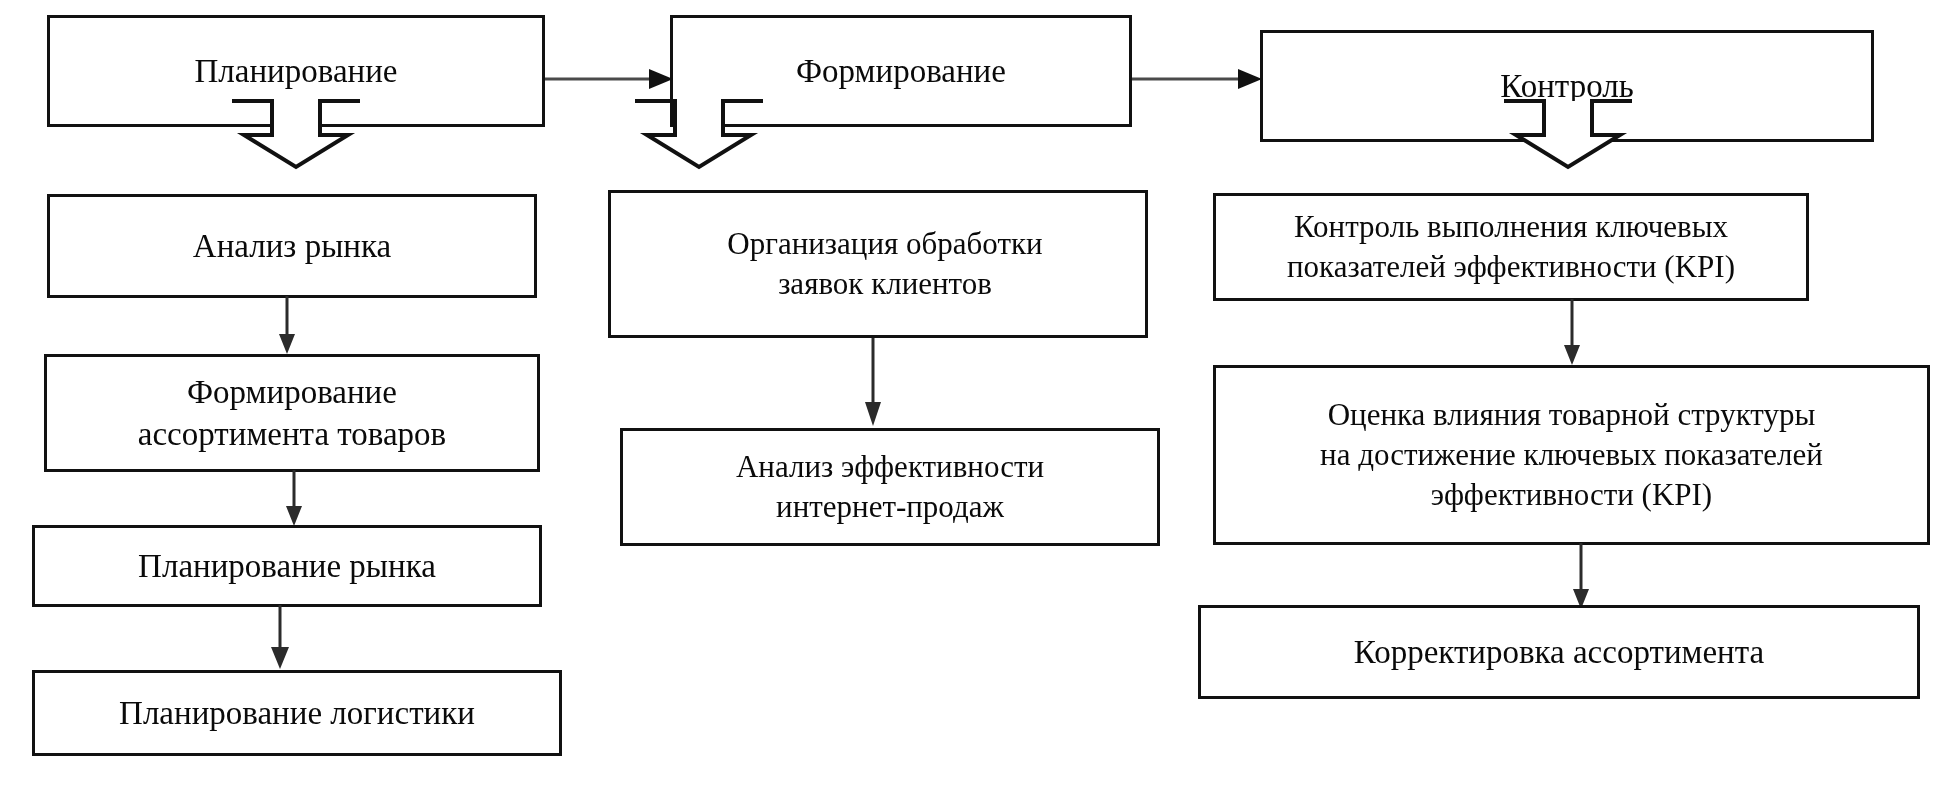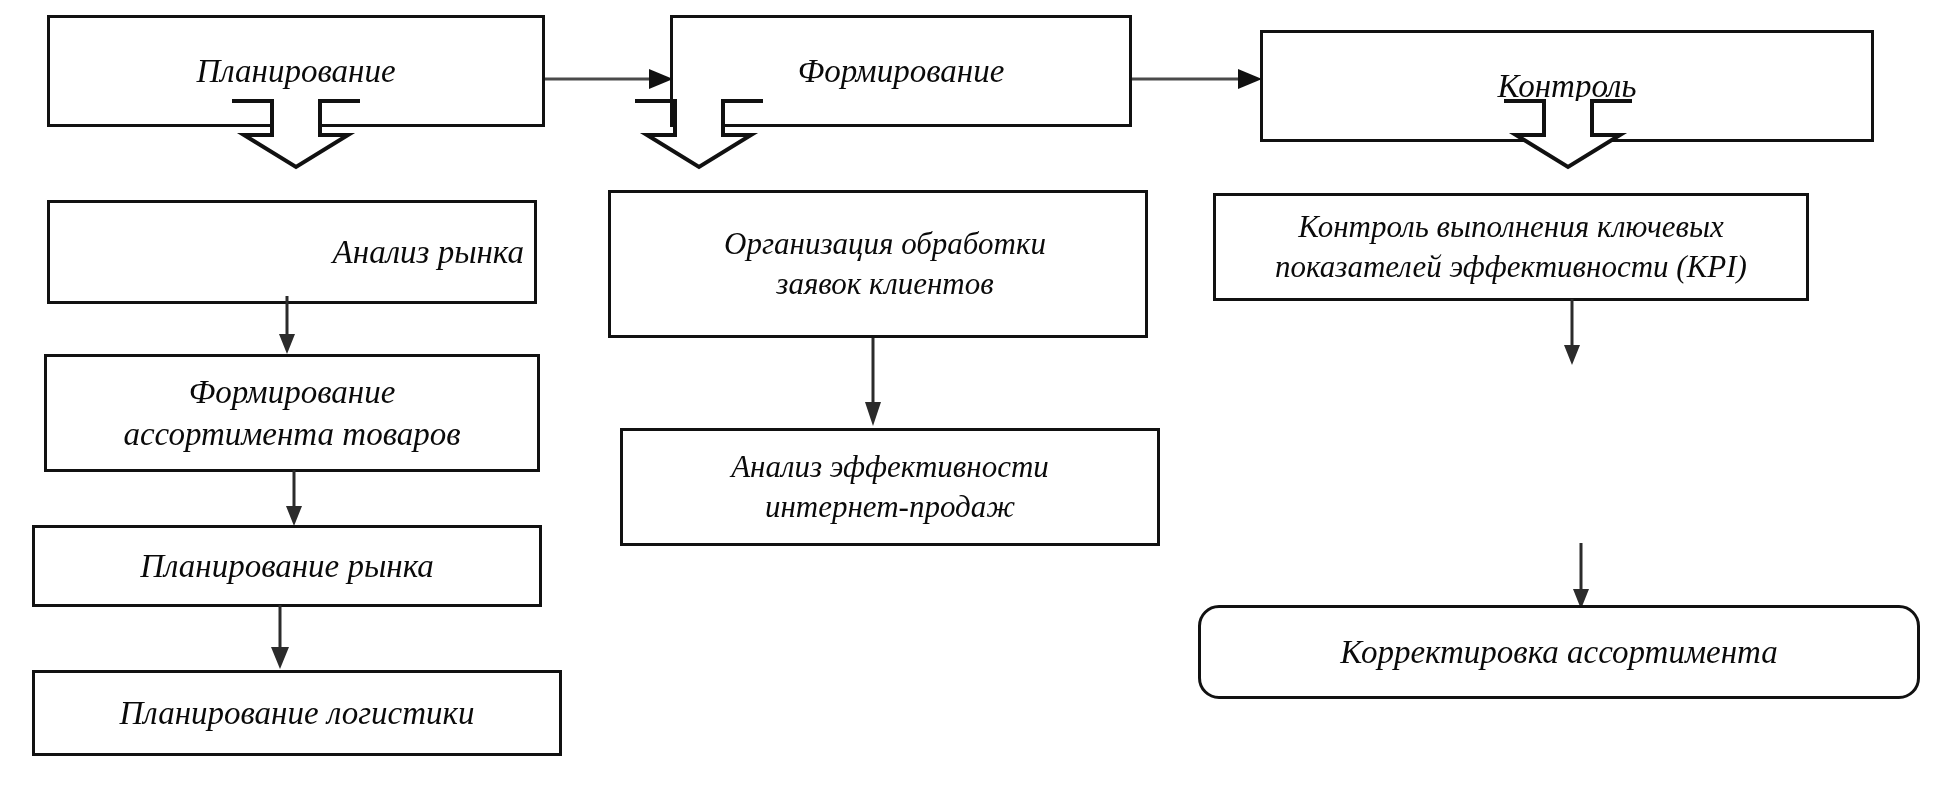--- a/index.html
+++ b/index.html
@@ -28,21 +28,20 @@
     align-items: center;
     justify-content: center;
     text-align: center;
     line-height: 1.28;
     padding: 2px 10px;
   }
   .node .node-label {
     display: block;
     width: 100%;
     white-space: pre-line;
-    font-style: italic;
   }
   .t-lg { font-size: 33px; }
   .t-md { font-size: 31px; }
   .conn {
     position: absolute;
     overflow: visible;
   }
   .conn svg { display: block; overflow: visible; }
 </style>
 </head>
@@ -53,21 +52,21 @@
   <div class="node t-lg" style="left:47px; top:15px; width:498px; height:112px;">
     <span class="node-label">Планирование</span>
   </div>
 
   <div class="conn" style="left:232px; top:99px; width:128px; height:70px;">
     <svg width="128" height="70" viewBox="0 0 128 70">
       <path d="M 0 2 L 40 2 L 40 36 L 12 36 L 64 68 L 116 36 L 88 36 L 88 2 L 128 2" fill="#ffffff" stroke="#111111" stroke-width="4" stroke-linejoin="miter"></path>
     </svg>
   </div>
 
-  <div class="node t-lg" style="left:47px; top:200px; width:490px; height:104px;text-align:right;">
+  <div class="node t-lg" style="left:47px; top:194px; width:490px; height:104px;">
     <span class="node-label">Анализ рынка</span>
   </div>
 
   <div class="conn" style="left:276px; top:296px; width:24px; height:62px;">
     <svg width="24" height="62" viewBox="0 0 24 62">
       <line x1="11" y1="0" x2="11" y2="44" stroke="#2b2b2b" stroke-width="3"></line>
       <path d="M 11 58 L 3 38 L 19 38 Z" fill="#2b2b2b"></path>
     </svg>
   </div>
 
@@ -154,25 +153,30 @@
 показателей эффективности (KPI)</span>
   </div>
 
   <div class="conn" style="left:1561px; top:299px; width:24px; height:70px;">
     <svg width="24" height="70" viewBox="0 0 24 70">
       <line x1="11" y1="0" x2="11" y2="50" stroke="#2b2b2b" stroke-width="3"></line>
       <path d="M 11 66 L 3 46 L 19 46 Z" fill="#2b2b2b"></path>
     </svg>
   </div>
 
+  <div class="node t-md" style="left:1213px; top:365px; width:717px; height:180px;">
+    <span class="node-label">Оценка влияния товарной структуры
+на достижение ключевых показателей
+эффективности (KPI)</span>
+  </div>
 
   <div class="conn" style="left:1570px; top:543px; width:24px; height:70px;">
     <svg width="24" height="70" viewBox="0 0 24 70">
       <line x1="11" y1="0" x2="11" y2="50" stroke="#2b2b2b" stroke-width="3"></line>
       <path d="M 11 66 L 3 46 L 19 46 Z" fill="#2b2b2b"></path>
     </svg>
   </div>
 
-  <div class="node t-lg" style="left:1198px; top:605px; width:722px; height:94px;border-radius:21px;">
+  <div class="node t-lg" style="left:1198px; top:605px; width:722px; height:94px;">
     <span class="node-label">Корректировка ассортимента</span>
   </div>
 
 </div>
 
 </body></html>

